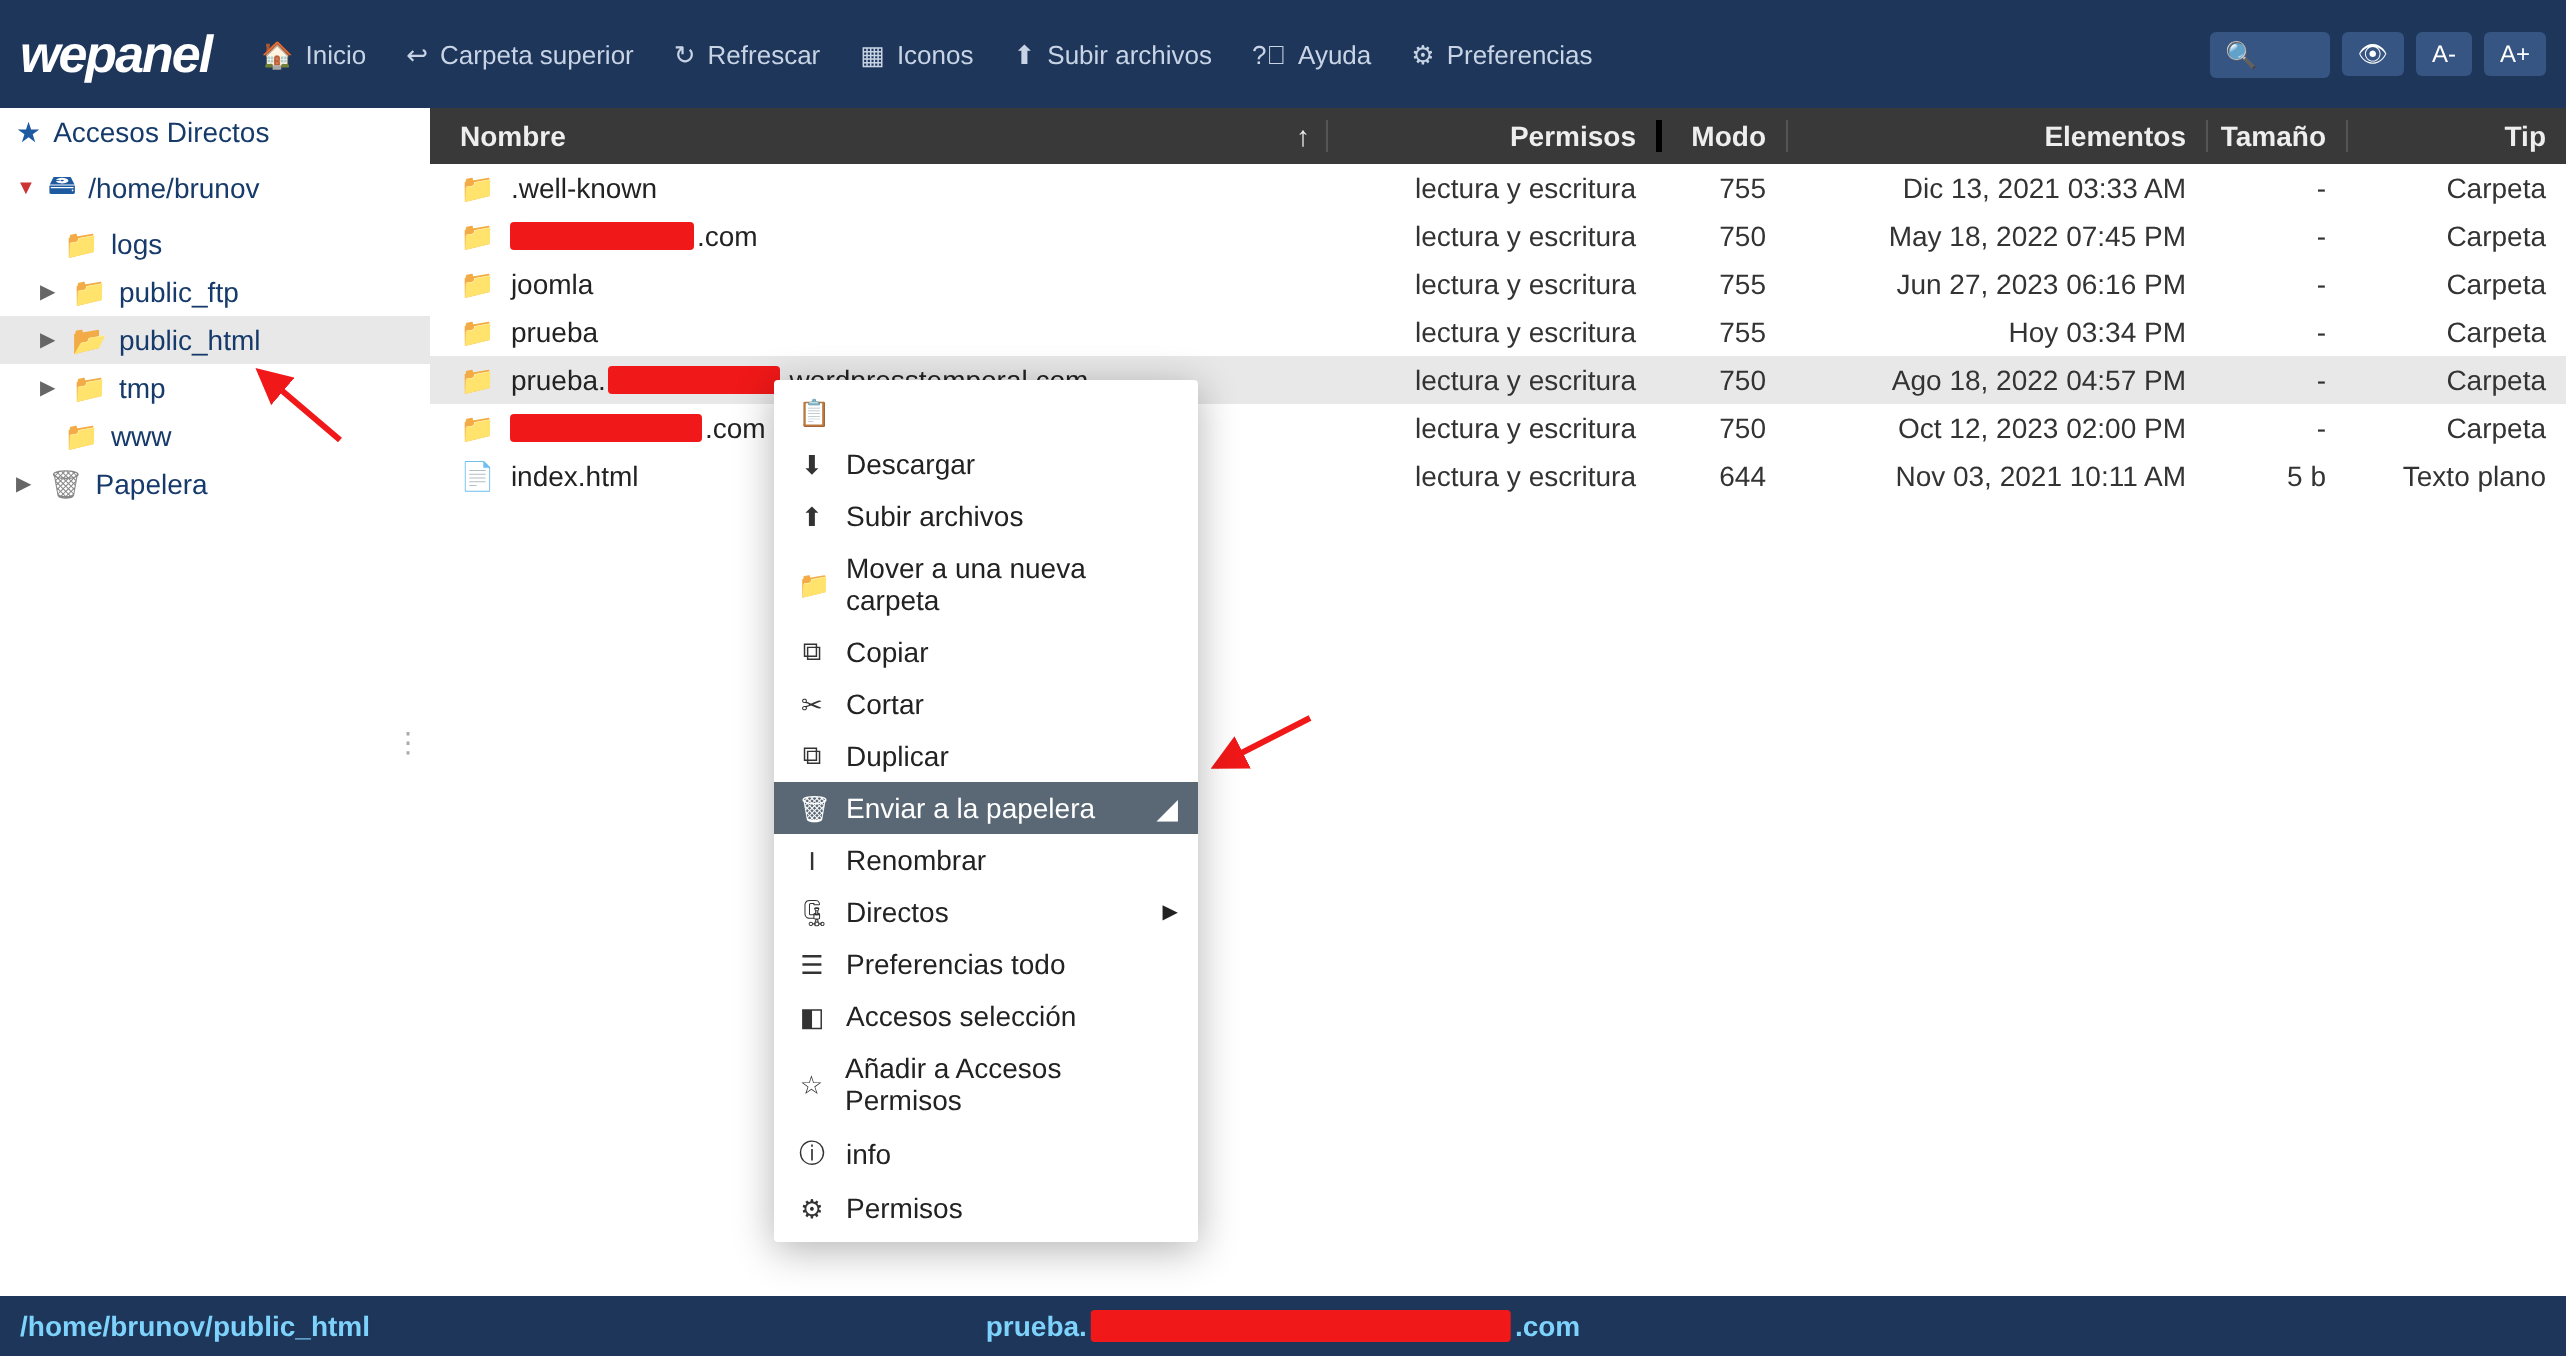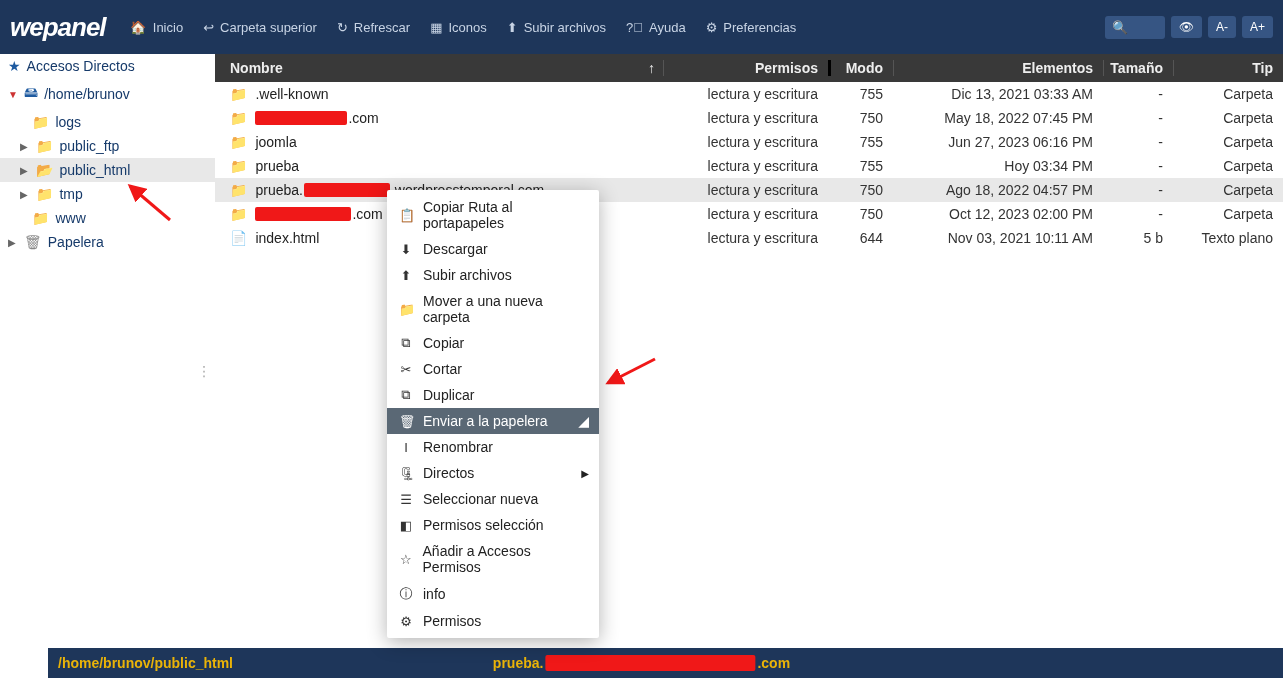--- a/index.html
+++ b/index.html
@@ -42,21 +42,21 @@
     .redact { background: #f01818; height: 14px; border-radius: 2px; display: inline-block; }
     
     .context-menu { position: absolute; background: #fff; box-shadow: 0 4px 20px rgba(0,0,0,0.3); width: 212px; z-index: 100; border-radius: 2px; padding: 4px 0; }
     .ctx-item { display: flex; align-items: center; gap: 10px; padding: 5px 12px; cursor: pointer; font-size: 14px; color:#222; position:relative;}
     .ctx-item.highlighted { background: #5a6875; color: #fff; }
     .ctx-icon { width: 14px; text-align: center; font-size:13px; color:#333;}
     .ctx-item.highlighted .ctx-icon { color:#fff; }
     .ctx-submenu-arrow { position:absolute; right:10px; font-size:10px;}
     .ctx-extra { position:absolute; right:10px;}
     
-    .statusbar { background: #1e365a; color: #eab308; height: 30px; display: flex; align-items: center; padding: 0 10px; font-size: 14px; font-weight:600;margin-left:48px; }
+    .statusbar { background: #1e365a; color: #7dd3fc; height: 30px; display: flex; align-items: center; padding: 0 10px; font-size: 14px; font-weight:600; }
     .statusbar-center { position:absolute; left:50%; transform:translateX(-50%); display:flex; align-items:center; gap:2px;}
     .statusbar-right { margin-left: auto; }
     
     .arrow-red { position: absolute; color: #f01818; font-size: 30px; z-index:50; pointer-events:none;}
     
     svg { display: inline-block; vertical-align: middle; }
   </style>
 </head>
 <body>
 
@@ -253,21 +253,20 @@
     <div class="col-size">5 b</div>
     <div class="col-type">Texto plano</div>
         </div>
       </div>
   </div>
 </div>
 
 <div class="context-menu" id="ctx" style="left:387px; top:190px;">
     <div class="ctx-item">
       <span class="ctx-icon">📋</span>
-      <span>Copiar Ruta al portapapeles</span>
     </div>
     <div class="ctx-item">
       <span class="ctx-icon">⬇</span>
       <span>Descargar</span>
     </div>
     <div class="ctx-item">
       <span class="ctx-icon">⬆</span>
       <span>Subir archivos</span>
     </div>
     <div class="ctx-item">
@@ -295,25 +294,25 @@
       <span class="ctx-icon">I</span>
       <span>Renombrar</span>
     </div>
     <div class="ctx-item">
       <span class="ctx-icon">🗜</span>
       <span>Directos</span>
       <span class="ctx-submenu-arrow">▶</span>
     </div>
     <div class="ctx-item">
       <span class="ctx-icon">☰</span>
-      <span>Seleccionar nueva</span>
+      <span>Preferencias todo</span>
     </div>
     <div class="ctx-item">
       <span class="ctx-icon">◧</span>
-      <span>Permisos selección</span>
+      <span>Accesos selección</span>
     </div>
     <div class="ctx-item">
       <span class="ctx-icon">☆</span>
       <span>Añadir a Accesos Permisos</span>
     </div>
     <div class="ctx-item">
       <span class="ctx-icon">ⓘ</span>
       <span>info</span>
     </div>
     <div class="ctx-item">

